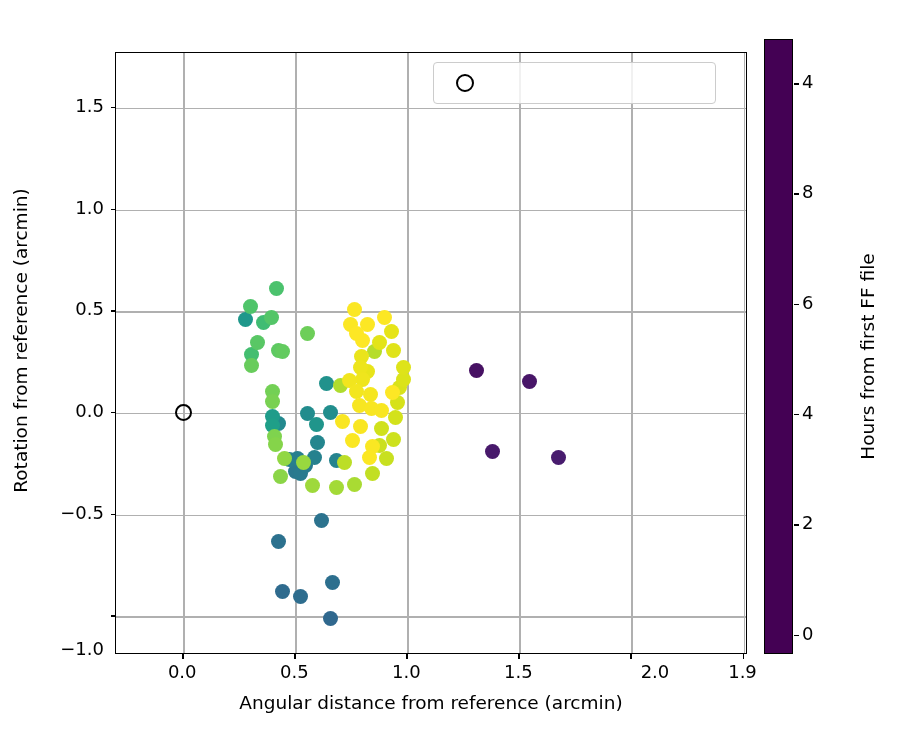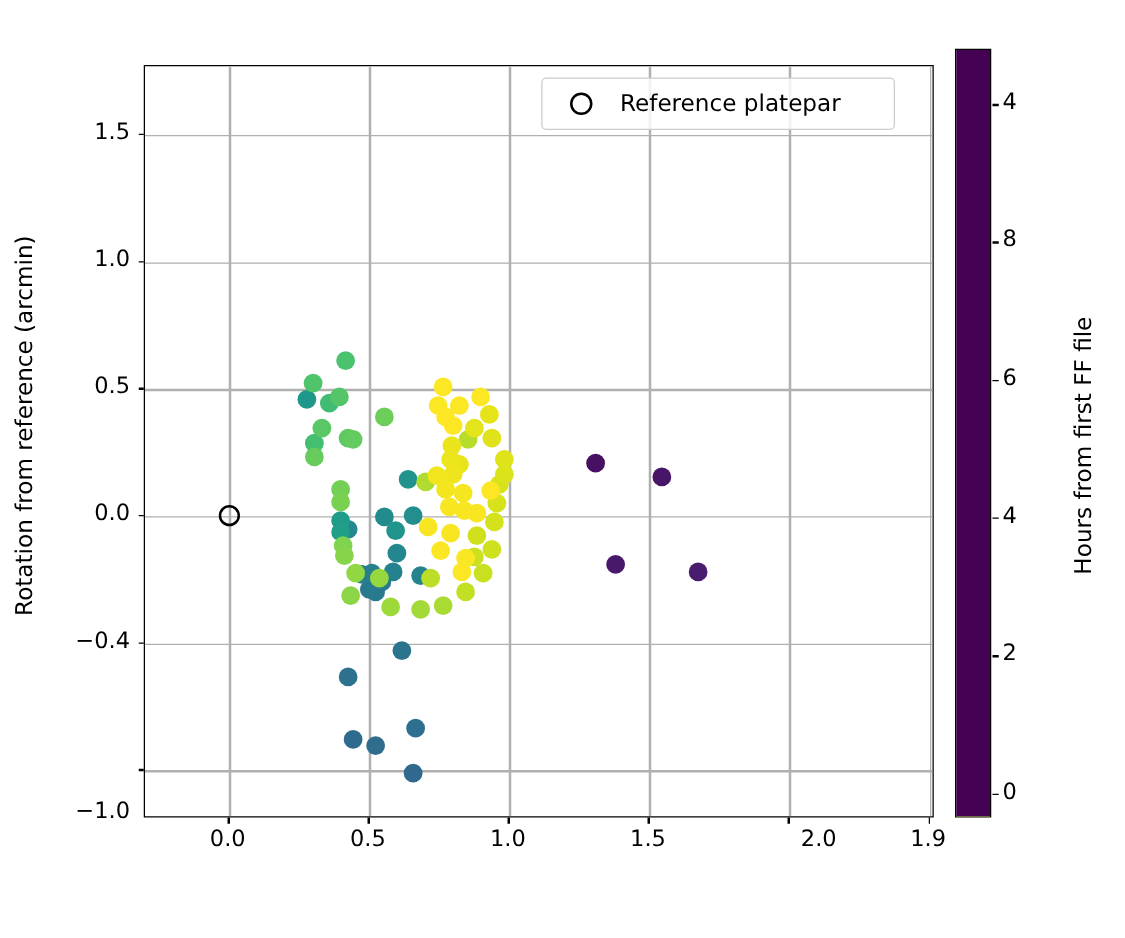--- a/index.html
+++ b/index.html
@@ -325,32 +325,32 @@
   <div id="yticks-layer">
       <div class="ytick-mark" style="top: 106.912px;"></div>
       <div class="ytick-label" style="top: 106.912px;">1.5</div>
       <div class="ytick-mark" style="top: 208.601px;"></div>
       <div class="ytick-label" style="top: 208.601px;">1.0</div>
       <div class="ytick-mark" style="top: 310.291px;"></div>
       <div class="ytick-label" style="top: 310.291px;">0.5</div>
       <div class="ytick-mark" style="top: 411.98px;"></div>
       <div class="ytick-label" style="top: 411.98px;">0.0</div>
       <div class="ytick-mark" style="top: 513.669px;"></div>
-      <div class="ytick-label" style="top: 513.669px;">−0.4</div>
+      <div class="ytick-label" style="top: 513.669px;">−0.5</div>
       <div class="ytick-mark" style="top: 615.358px;"></div>
       <div class="ytick-label" style="top: 650px;">−1.0</div>
     </div>
 
+  <div id="xlabel">Angular distance from reference (arcmin)</div>
   <div id="ylabel">Rotation from reference (arcmin)</div>
 
   <div id="legend">
     <div id="legend-marker-box">
       <div id="legend-marker"></div>
     </div>
-    <div id="legend-label">Reference platepar</div>
   </div>
 
   <div id="colorbar-axes">
     <div id="colorbar-gradient" style="background: linear-gradient(rgb(68, 1, 84) 100%, rgb(71, 13, 96) 96.88%, rgb(72, 25, 107) 93.75%, rgb(72, 36, 117) 90.63%, rgb(71, 46, 124) 87.5%, rgb(69, 56, 130) 84.38%, rgb(65, 66, 135) 81.25%, rgb(61, 75, 137) 78.13%, rgb(58, 84, 140) 75%, rgb(54, 93, 141) 71.88%, rgb(50, 102, 141) 68.75%, rgb(46, 109, 142) 65.63%, rgb(43, 117, 142) 62.5%, rgb(40, 125, 142) 59.38%, rgb(37, 133, 142) 56.25%, rgb(34, 141, 141) 53.13%, rgb(32, 149, 140) 50%, rgb(31, 156, 137) 46.88%, rgb(33, 164, 134) 43.75%, rgb(38, 171, 130) 40.63%, rgb(46, 179, 124) 37.5%, rgb(59, 186, 117) 34.38%, rgb(73, 193, 110) 31.25%, rgb(90, 199, 101) 28.13%, rgb(108, 206, 90) 25%, rgb(128, 211, 78) 21.88%, rgb(149, 215, 64) 18.75%, rgb(170, 219, 50) 15.63%, rgb(191, 223, 37) 12.5%, rgb(211, 226, 27) 9.38%, rgb(230, 228, 25) 6.25%, rgb(246, 230, 32) 3.13%, rgb(253, 231, 37) 0%);"></div>
   </div>
   <div id="cbticks-layer">
       <div class="cbtick-mark" style="top: 634.695px;"></div>
       <div class="cbtick-label" style="top: 634.695px;">0</div>
       <div class="cbtick-mark" style="top: 524.381px;"></div>
       <div class="cbtick-label" style="top: 524.381px;">2</div>

